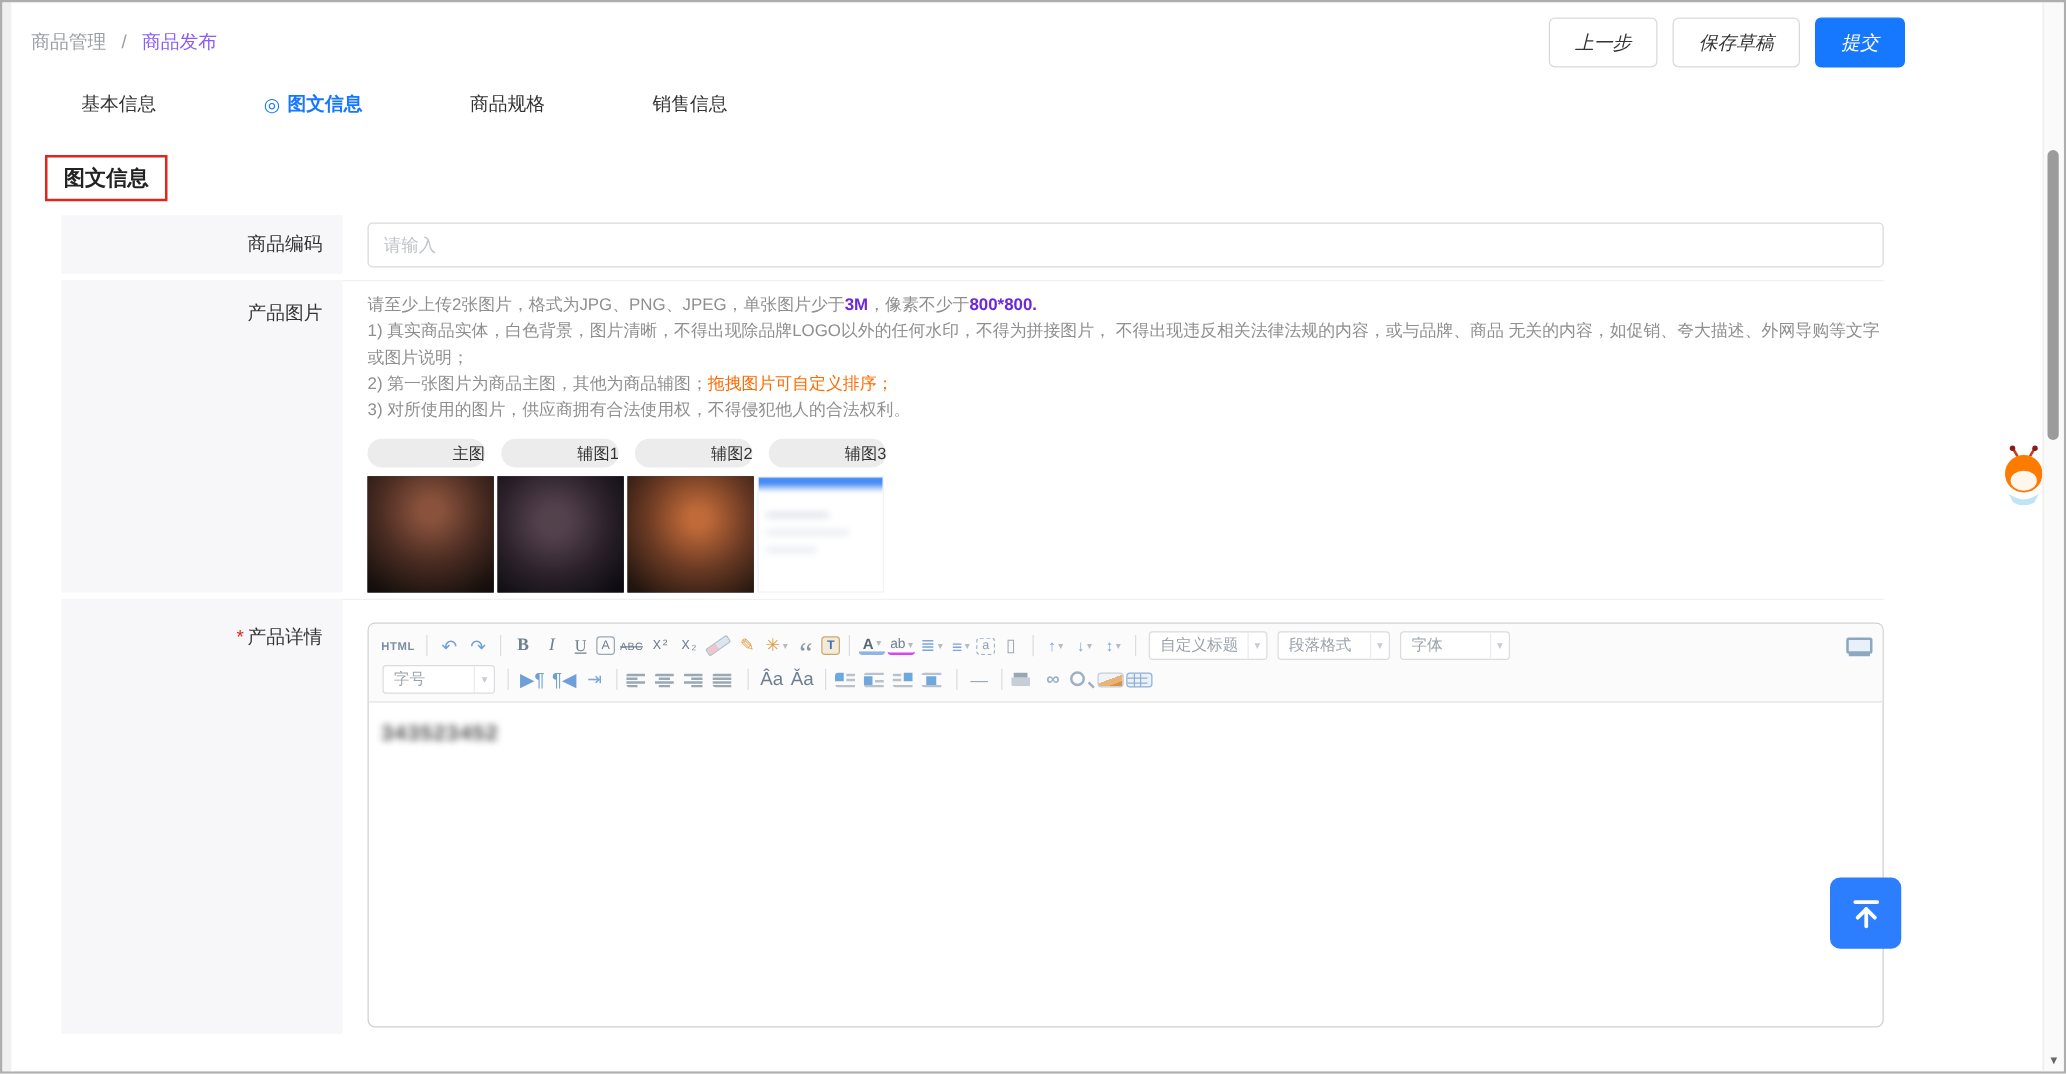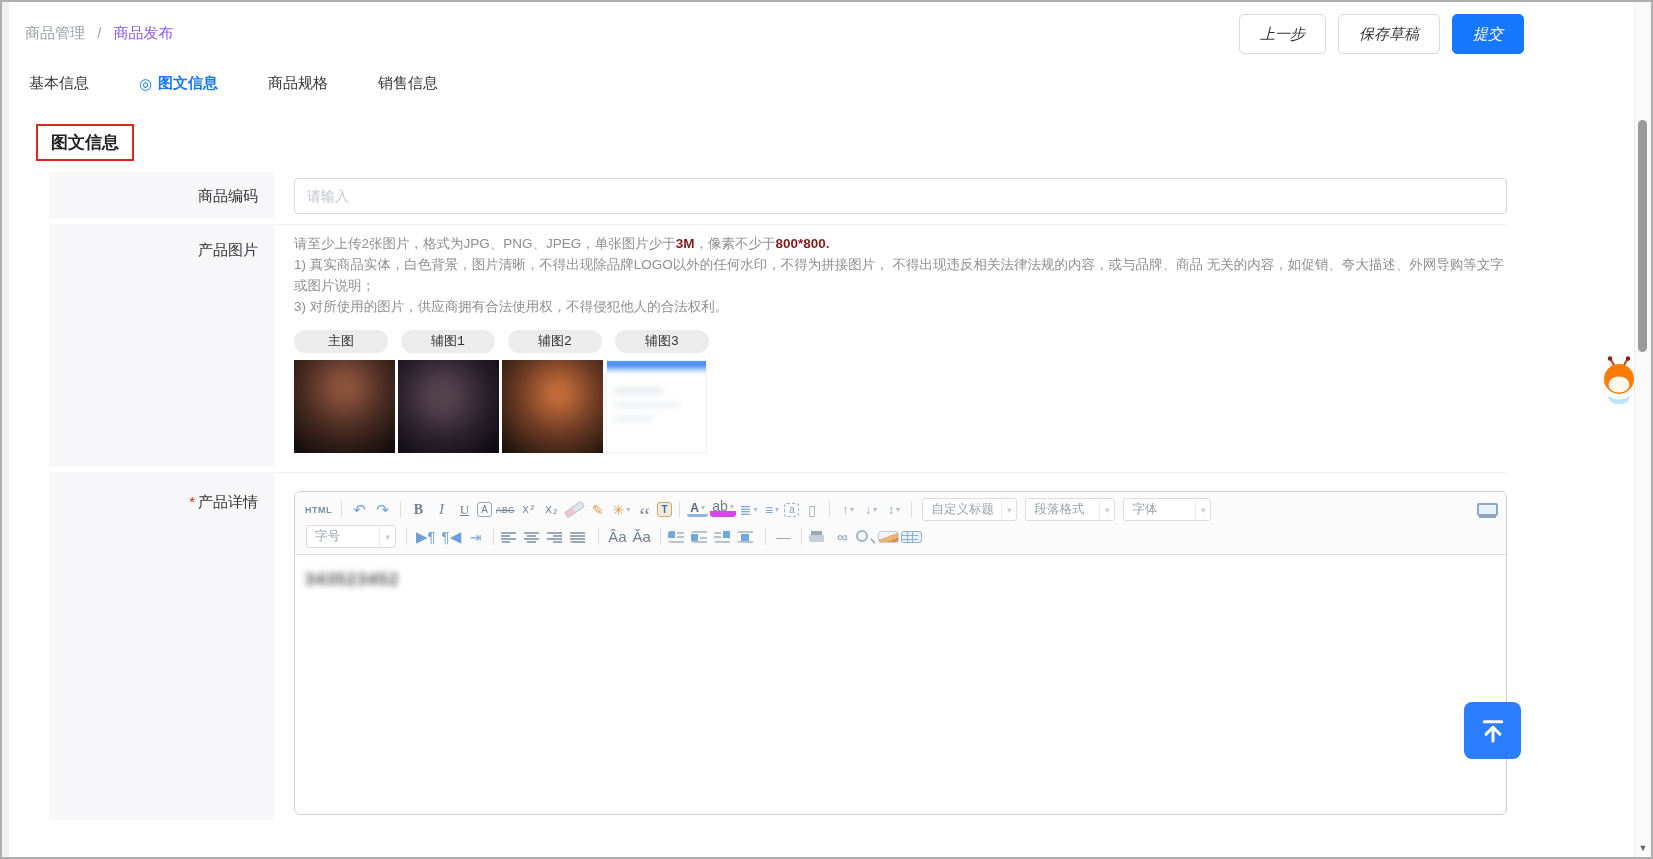--- a/index.html
+++ b/index.html
@@ -14,21 +14,21 @@
   .bc-link{color:#9aa0a6;cursor:pointer;}
   .bc-sep{color:#9aa0a6;margin:0 8px;}
   .bc-cur{color:#8b5cf6;}
   .actions{position:absolute;top:12px;right:110px;display:flex;gap:12px;}
   .btn{height:38px;padding:0 20px;border:1px solid #d9d9d9;border-radius:5px;background:#fff;
        font-size:15px;color:#333;display:flex;align-items:center;cursor:pointer;font-style:italic;}
   .btn.primary{background:#1677ff;border-color:#1677ff;color:#fff;}
 
   
   .tabbar{position:absolute;top:72px;left:20px;display:flex;gap:50px;font-size:15px;align-items:center;}
-  .tab{display:flex;align-items:center;gap:6px;color:#333;cursor:pointer;}
+  .tab{display:flex;align-items:center;gap:6px;color:#333;cursor:pointer;margin-left:36px;}
   .tab.active{color:#1677ff;font-weight:700;}
   .tab-ico{font-size:15px;color:#1677ff;}
 
   
   .section-box{position:absolute;top:122px;left:27px;border:2px solid #e0251b;padding:5px 13px;
                font-size:17px;font-weight:700;color:#222;background:#fff;}
 
   
   .form{position:absolute;top:170px;left:40px;width:1458px;}
   .row{display:flex;margin-bottom:5px;}
@@ -43,26 +43,26 @@
   .code-input::placeholder{color:#c0c4cc;}
   .row2{min-height:243px;}
   .row2 .row-label{padding-top:17px;}
   .row2 .row-content{padding-top:8px;border-top:1px solid #f1f1f1;}
   .row3{min-height:348px;}
   .row3 .row-label{padding-top:21px;}
   .row3 .row-content{padding-top:18px;border-top:1px solid #f1f1f1;}
   .req{color:#e0251b;margin-right:3px;}
 
   .tip-line{font-size:13.5px;color:#8f8f8f;line-height:21px;}
-  .tip-line .b{color:#7f1d1d;font-weight:700;}
+  .tip-line .b{color:#6d28d9;font-weight:700;}
   .tip-line .o{color:#ff6a00;}
 
   .pills{display:flex;gap:13px;margin-top:13px;}
-  .pill{width:94px;height:23px;line-height:23px;text-align:center;background:#ececec;
-        border-radius:12px;font-size:13px;color:#333;font-family:Liberation Mono, monospace;}
+  .pill{width:94px;height:23px;line-height:23px;text-align:right;background:#ececec;
+        border-radius:12px;font-size:13px;color:#333;}
   .thumbs{display:flex;gap:3px;margin-top:7px;}
   .thumb{width:101px;height:93px;overflow:hidden;position:relative;background:#111;cursor:grab;}
   .thumb-in{position:absolute;inset:-6px;filter:blur(3px);}
   .photo-a{background:radial-gradient(circle at 50% 32%,#8a523c 0 10%,#4a2c22 45%,#120d0b 85%);}
   .photo-b{background:radial-gradient(circle at 45% 40%,#53414c 0 14%,#2a2029 50%,#0c0a10 85%);}
   .photo-c{background:radial-gradient(circle at 55% 38%,#c06a38 0 9%,#6b3a24 45%,#1d130d 85%);}
   .doc{background:
        linear-gradient(#3f86f5,#3f86f5) 0 3px/100% 11px no-repeat,
        linear-gradient(#d9dee6,#d9dee6) 12px 34px/50px 4px no-repeat,
        linear-gradient(#e4e8ee,#e4e8ee) 12px 48px/66px 4px no-repeat,
@@ -83,21 +83,21 @@
   .g-b{font-weight:700;font-family:"Liberation Serif","DejaVu Serif",serif;font-size:14px;}
   .g-i{font-style:italic;font-family:"Liberation Serif","DejaVu Serif",serif;font-size:14px;}
   .g-u{text-decoration:underline;font-family:"Liberation Serif","DejaVu Serif",serif;font-size:13px;}
   .g-box{border:1px solid #9aa7b5;font-size:10px;line-height:13px;min-width:15px;height:15px;}
   .g-strike{font-size:8.5px;text-decoration:line-through;letter-spacing:.3px;}
   .g-sup{font-size:11px;font-family:Liberation Mono, monospace;}
   .g-orange{color:#dfa04a;font-size:14px;}
   .g-quote{font-family:"Liberation Serif","DejaVu Serif",serif;font-size:24px;color:#8a97a5;line-height:8px;padding-top:12px;}
   .g-paste{background:#f4ead8;border-color:#c9a96f;color:#3b6fb5;font-weight:700;}
   .g-colorA{font-weight:700;font-size:12px;color:#5a6673;border-bottom:3px solid #8fb3e2;line-height:12px;height:15px;}
-  .g-hl{font-size:14px;border-bottom:6px solid #d946ef;line-height:11px;height:14px;}
+  .g-hl{font-size:11px;border-bottom:2px solid #d946ef;line-height:11px;height:14px;}
   .g-dashed{border:1px dashed #9ab0c4;font-size:10px;color:#8aa0b5;min-width:15px;height:14px;line-height:13px;}
   .g-gray{color:#9aa7b5;font-size:14px;}
   .g-case{font-size:15px;color:#6e7f92;}
   .g-bars{font-size:12px;color:#7da7d8;}
   .g-link{color:#9ab0c4;font-size:15px;font-weight:700;}
   .i-eraser{width:13px;height:7px;border:1px solid #b3bfcc;border-radius:2px;
             background:linear-gradient(90deg,#f3c4cd 0 45%,#dde6ee 45%);transform:rotate(-35deg);}
   .i-bars{width:15px;height:12px;background-repeat:no-repeat;
           background-image:linear-gradient(#9aa7b5,#9aa7b5),linear-gradient(#9aa7b5,#9aa7b5),
                            linear-gradient(#9aa7b5,#9aa7b5),linear-gradient(#9aa7b5,#9aa7b5);}
@@ -202,20 +202,21 @@
         <input class="code-input" type="text" placeholder="请输入" style="">
       </div>
     </div>
 
     <div class="row row2">
       <div class="row-label">产品图片</div>
       <div class="row-content">
         <div id="tips">
             <div class="tip-line"><span>请至少上传2张图片，格式为JPG、PNG、JPEG，单张图片少于</span><span class="b">3M</span><span>，像素不少于</span><span class="b">800*800</span><span class="b">.</span></div>
             <div class="tip-line"><span>1) 真实商品实体，白色背景，图片清晰，不得出现除品牌LOGO以外的任何水印，不得为拼接图片， 不得出现违反相关法律法规的内容，或与品牌、商品 无关的内容，如促销、夸大描述、外网导购等文字或图片说明；</span></div>
+            <div class="tip-line"><span>2) 第一张图片为商品主图，其他为商品辅图；</span><span class=" o">拖拽图片可自定义排序；</span></div>
             <div class="tip-line"><span>3) 对所使用的图片，供应商拥有合法使用权，不得侵犯他人的合法权利。</span></div>
           </div>
         <div class="pills" id="pills">
             <span class="pill">主图</span>
             <span class="pill">辅图1</span>
             <span class="pill">辅图2</span>
             <span class="pill">辅图3</span>
           </div>
         <div class="thumbs" id="thumbs">
             <div class="thumb">

